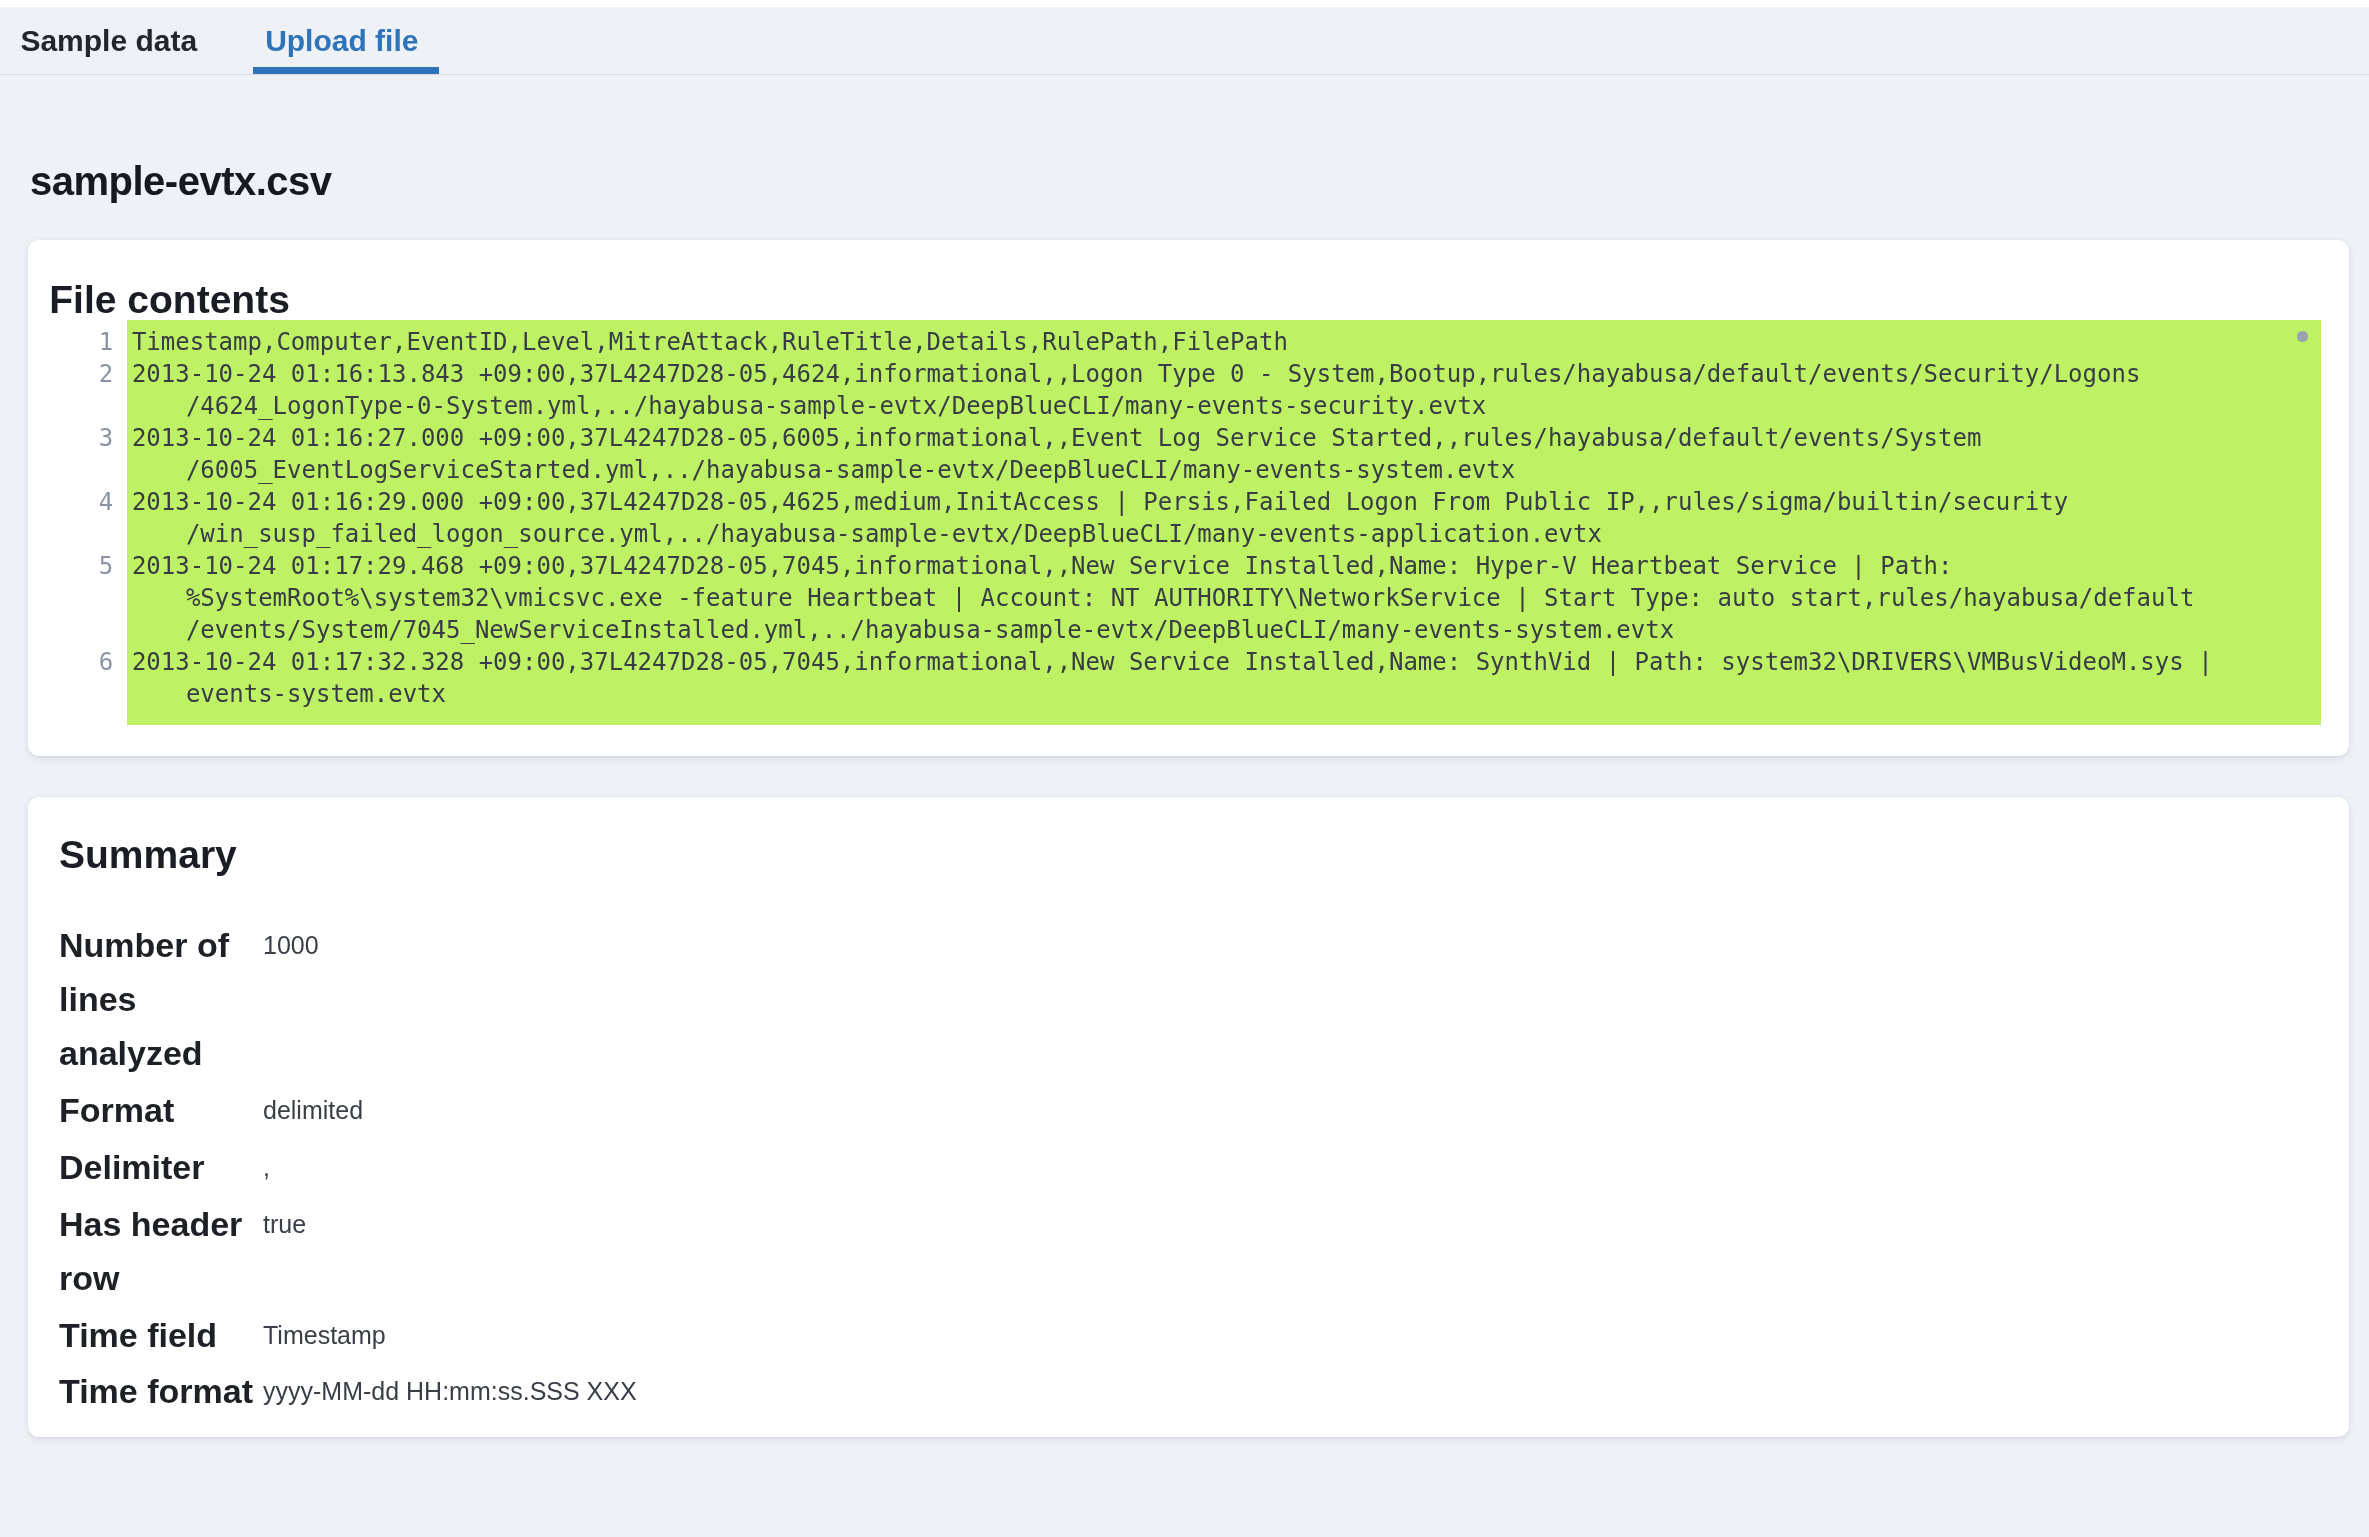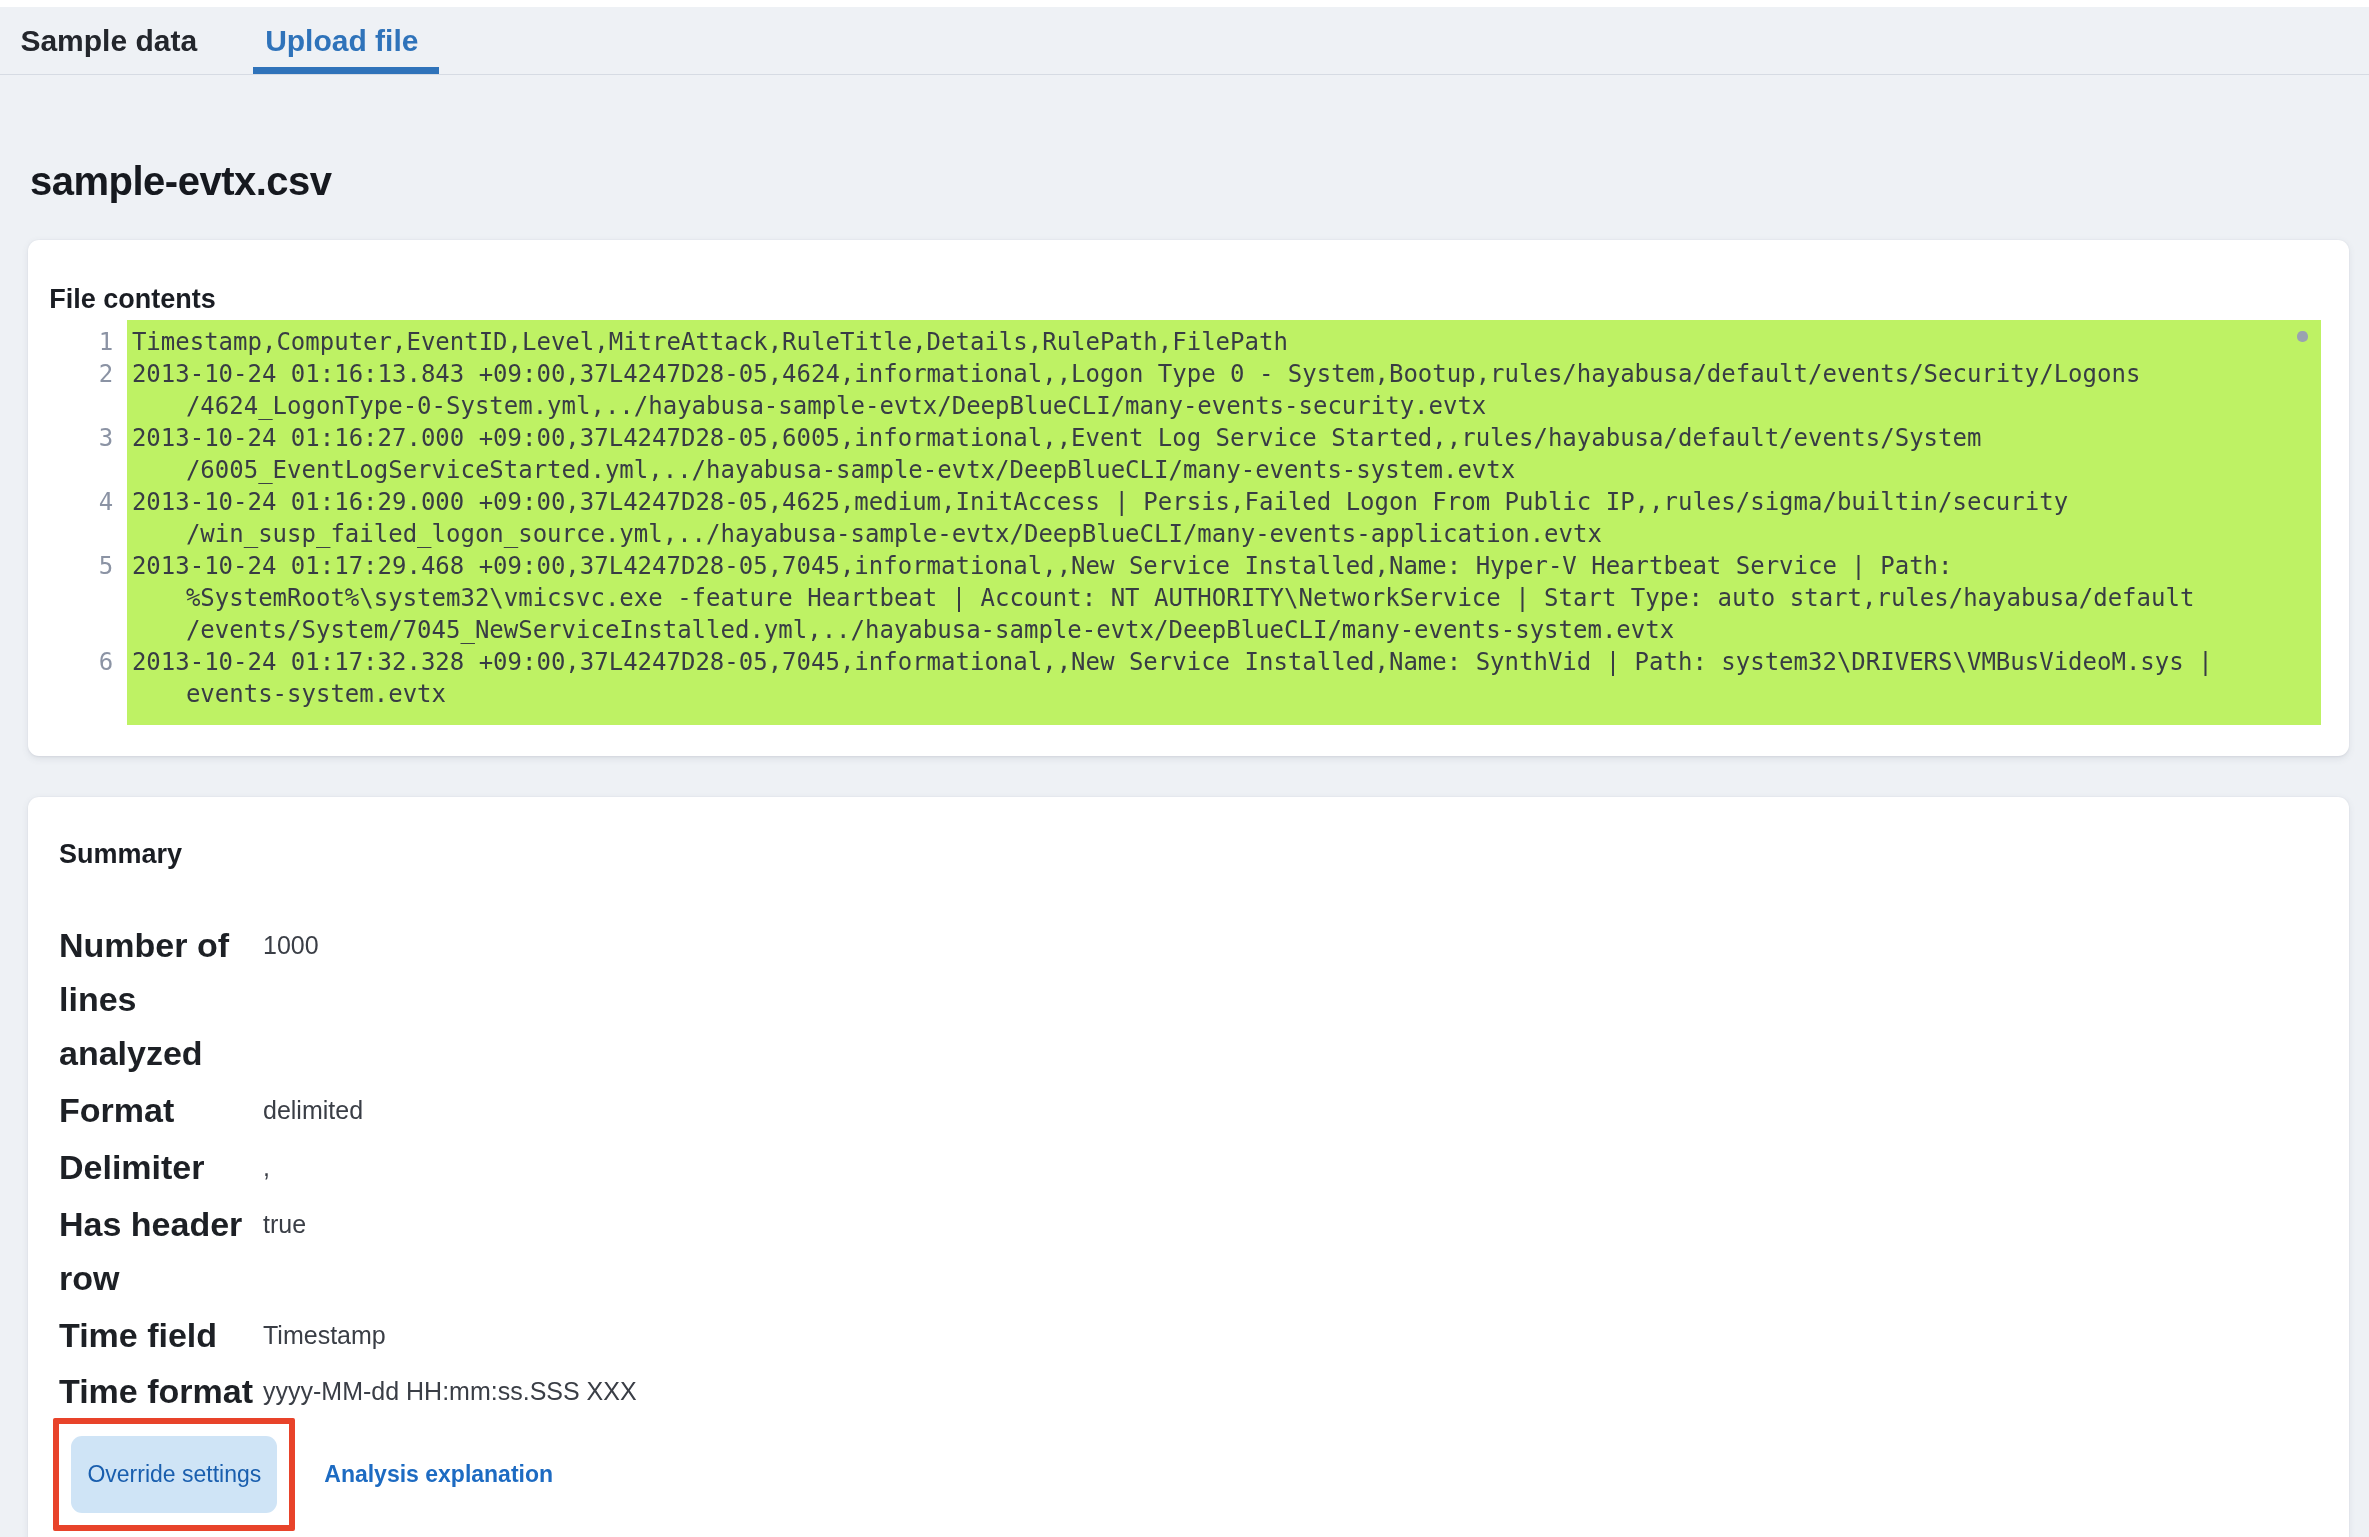--- a/index.html
+++ b/index.html
@@ -56,21 +56,21 @@
   .card {
     background: #ffffff;
     border-radius: 11px;
     box-shadow: 0 2.8px 7.4px rgba(65,78,101,0.10), 0 0.9px 1.9px rgba(65,78,101,0.08);
     margin: 35px 20.4px 0 28px;
   }
   .card.file-card { padding: 39px 28px 31px 21.3px; }
   .card.summary-card { margin-top: 41px; padding: 37px 28px 18.6px 31px; }
 
   .card h2 {
-    font-size: 27px;
+    font-size: 39px;
     font-weight: 700;
     color: #1a1d23;
     line-height: 41px;
   }
   .file-sub {
     font-size: 22px;
     color: #3a3e46;
     margin-top: 8.3px;
     margin-bottom: 24px;
     line-height: 28px;
@@ -221,20 +221,14 @@
       <div class="desc-value">delimited</div>
       <div class="desc-label">Delimiter</div>
       <div class="desc-value">,</div>
       <div class="desc-label">Has header row</div>
       <div class="desc-value">true</div>
       <div class="desc-label">Time field</div>
       <div class="desc-value">Timestamp</div>
       <div class="desc-label">Time format</div>
       <div class="desc-value">yyyy-MM-dd HH:mm:ss.SSS XXX</div>
     </div>
-  <div class="actions">
-    <span class="annotation-box">
-      <button class="btn-override">Override settings</button>
-    </span>
-    <button class="link-analysis">Analysis explanation</button>
-  </div>
 </section>
 
 
 </body></html>

